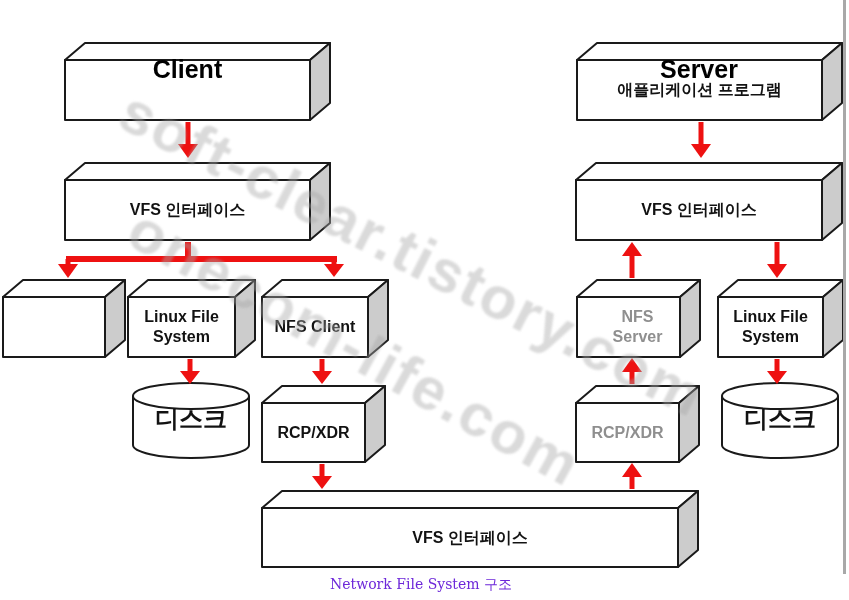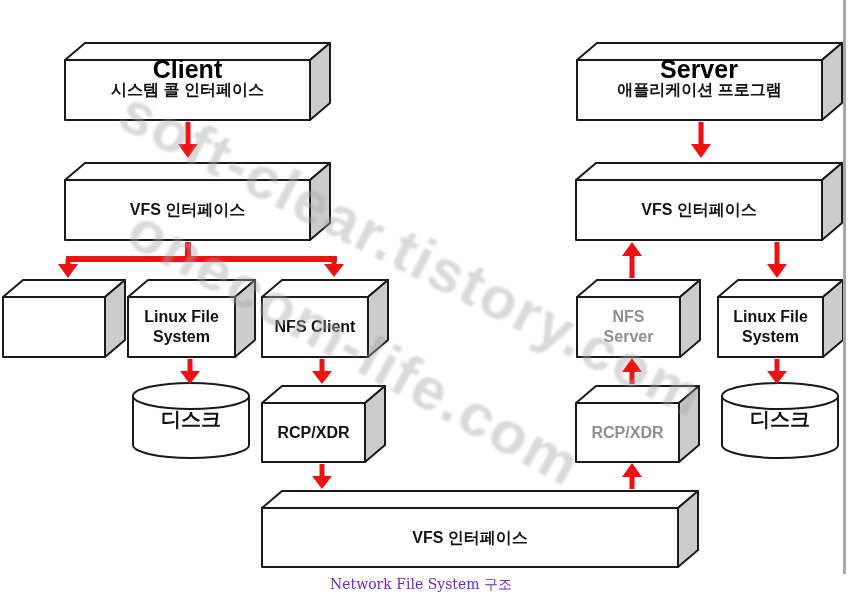--- a/index.html
+++ b/index.html
@@ -12,21 +12,21 @@
     position:absolute; z-index:2; display:flex; align-items:center; justify-content:center;
     text-align:center; font-weight:bold; font-size:16px; color:#121212;
     white-space:pre-line; line-height:1.25; pointer-events:none;
   }
   .label.muted { color:#8f8f8f; }
   .title { font-size:25px; color:#000;margin-top:48px; }
   .caption {
     font-family:"DejaVu Serif","Liberation Serif",serif; font-weight:normal;
     font-size:14px; color:#6d28d9;
   }
-  .disk-label { font-size:20px; }
+  .disk-label { font-size:24px; }
   .watermark {
     position:absolute; z-index:5; white-space:nowrap; font-weight:bold;
     color:rgba(168,168,168,0.42); font-size:60px; letter-spacing:2px;
     transform-origin:0 0; filter:blur(1.2px); pointer-events:none;
   }
   #wm-line1 { left:140px; top:76px; transform:rotate(27deg); }
   #wm-line2 { left:150px; top:194px; transform:rotate(29deg); }
   .right-border {
     position:absolute; left:843px; top:0; width:3px; height:574px;
     background:#a8a8a8; z-index:4;
@@ -184,31 +184,30 @@
 
     <g>
       <path class="arrow-shaft" d="M632,489 V476"></path>
       <polygon class="arrow-head" points="622,477 642,477 632,463"></polygon>
     </g>
   </svg>
 
   <div class="label title" style="left:65px; top:6px; width:245px; height:32px;">Client</div>
   <div class="label title" style="left:576px; top:6px; width:246px; height:32px;">Server</div>
 
-  <div class="label" style="left:65px; top:60px; width:245px; height:60px;">시스템 콜 인터페이스</div>
   <div class="label" style="left:65px; top:180px; width:245px; height:60px;">VFS 인터페이스</div>
   <div class="label" style="left:128px; top:297px; width:107px; height:60px;">Linux File
 System</div>
   <div class="label" style="left:262px; top:297px; width:106px; height:60px;">NFS Client</div>
   <div class="label disk-label" style="left:133px; top:388px; width:116px; height:62px;">디스크</div>
   <div class="label" style="left:262px; top:403px; width:103px; height:59px;">RCP/XDR</div>
 
   <div class="label" style="left:577px; top:60px; width:245px; height:60px;">애플리케이션 프로그램</div>
   <div class="label" style="left:576px; top:180px; width:246px; height:60px;">VFS 인터페이스</div>
-  <div class="label muted" style="left:577px; top:297px; width:103px; height:60px;">NFS
+  <div class="label muted" style="left:577px; top:297px; width:121px; height:60px;">NFS
 Server</div>
   <div class="label" style="left:718px; top:297px; width:105px; height:60px;">Linux File
 System</div>
   <div class="label muted" style="left:576px; top:403px; width:103px; height:59px;">RCP/XDR</div>
   <div class="label disk-label" style="left:722px; top:388px; width:116px; height:62px;">디스크</div>
 
   <div class="label" style="left:262px; top:508px; width:416px; height:59px;">VFS 인터페이스</div>
 
   <div class="label caption" style="left:171px; top:575px; width:500px; height:20px;">Network File System 구조</div>
 

